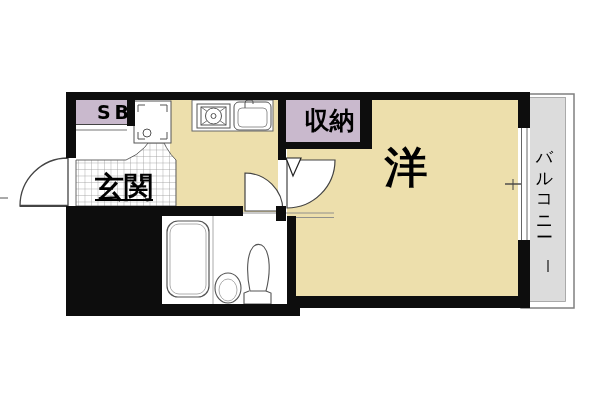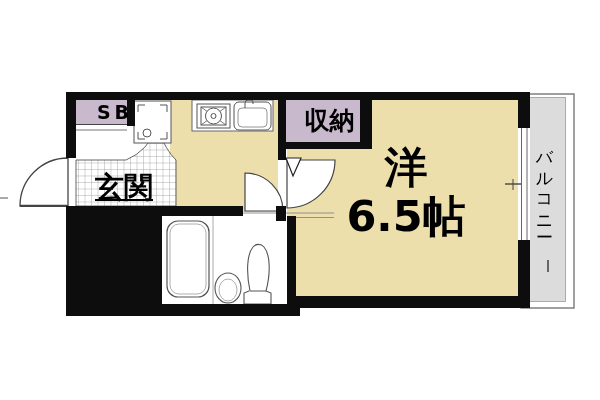--- a/index.html
+++ b/index.html
@@ -145,17 +145,16 @@
       <rect x="66" y="304" width="234" height="12"></rect>
       <rect x="287" y="296" width="243" height="12"></rect>
     </g>
   </svg>
 
   <div class="label label-sb">SB</div>
   <div class="label label-genkan">玄関</div>
   <div class="label label-closet">収納</div>
   <div class="label label-room">
     <span class="room-type">洋</span>
-    <span class="room-size">6.5帖</span>
   </div>
   <div class="label label-balcony">バルコニー</div>
 
 </div>
 
 </body></html>

